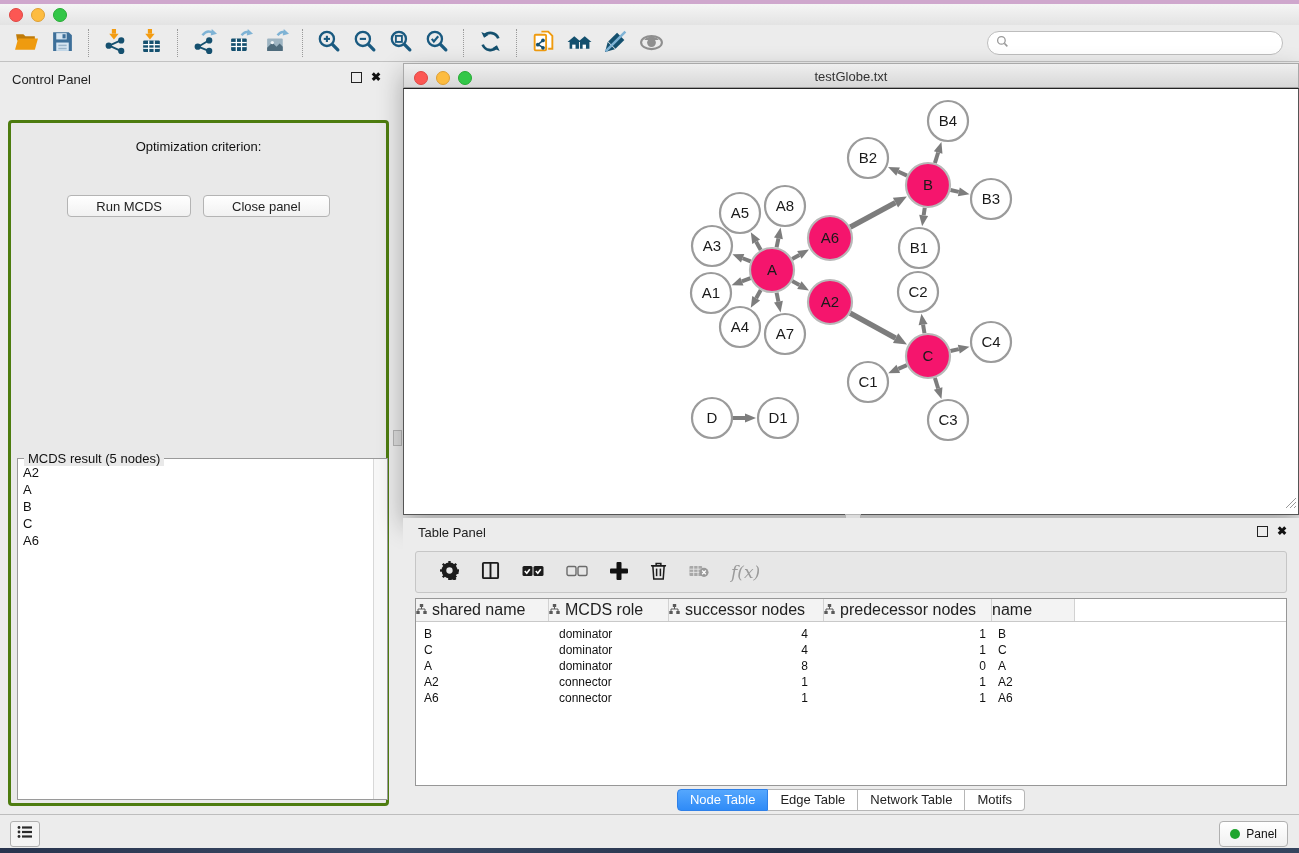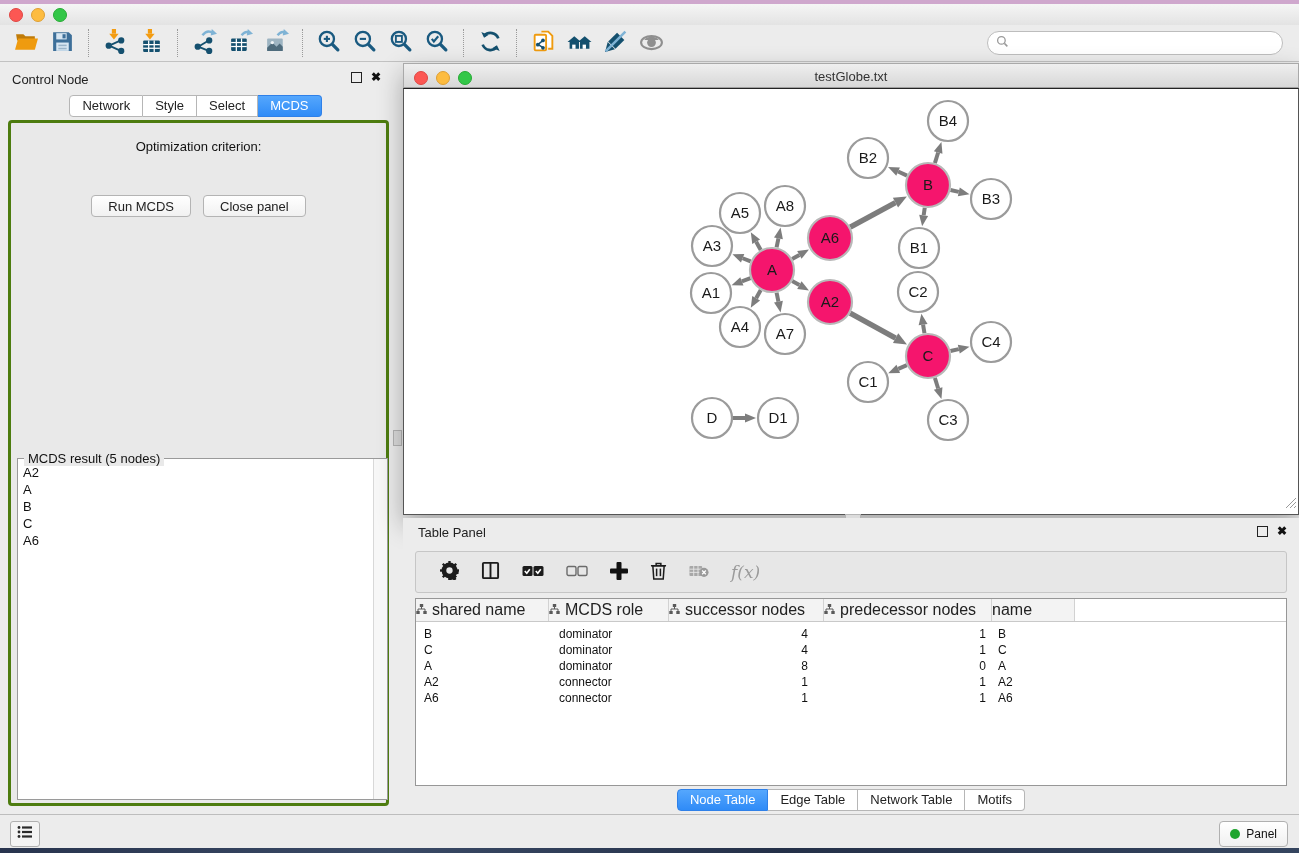--- a/index.html
+++ b/index.html
@@ -46,21 +46,21 @@
   .tab.active{background:linear-gradient(#55a7fd,#2f8bf7);color:#fff;border-color:#2f80e8;}
   #cp-box{position:absolute;left:8px;top:58px;width:375px;height:680px;
     border:3px solid #4d7c0f;border-radius:4px;background:#e9e9e9;}
   #opt-label{position:absolute;left:0;width:100%;top:16px;text-align:center;font-size:13px;color:#111;}
   #opt-select{position:absolute;left:35px;top:38px;width:312px;height:23px;background:#fff;
     border:1px solid #ababab;border-radius:4px;display:flex;align-items:center;box-sizing:border-box;}
   #opt-select .sel-text{flex:1;font-size:13px;color:#111;padding-left:8px;white-space:nowrap;}
   #opt-select .stepper{width:19px;height:21px;border-radius:0 3px 3px 0;
     background:linear-gradient(#6cb1fd,#3c8ef8);display:flex;align-items:center;justify-content:center;}
   #cp-buttons{position:absolute;left:0;top:72px;width:100%;display:flex;justify-content:center;gap:12px;}
-  .btn{height:22px;padding:0 16px;font-size:13px;color:#222;background:linear-gradient(#fff,#f1f1f1);
+  .btn{height:22px;padding:0 28px;font-size:13px;color:#222;background:linear-gradient(#fff,#f1f1f1);
     border:1px solid #b4b4b4;border-radius:4px;font-family:"Liberation Sans",sans-serif;}
   #result-group{position:absolute;left:6px;top:335px;width:369px;height:340px;
     border:1px solid #9a9a9a;background:#fff;}
   #result-legend{position:absolute;top:-8px;left:6px;background:#e9e9e9;padding:0 4px;
     font-size:13px;color:#111;}
   #result-list{position:absolute;left:0;top:5px;right:14px;bottom:0;overflow:hidden;}
   .result-item{font-size:13px;color:#111;padding:1px 0 1px 5px;line-height:15px;}
   #result-scroll{position:absolute;right:0;top:0;bottom:0;width:13px;background:#f7f7f7;
     border-left:1px solid #d8d8d8;}
   
@@ -284,32 +284,26 @@
       <span><svg width="13" height="13" viewBox="0 0 24 24" fill="none" stroke="#9a9a9a">
             <circle cx="10" cy="10" r="7" stroke-width="2.4"></circle>
             <line x1="15.5" y1="15.5" x2="21" y2="21" stroke-width="2.8"></line>
           </svg></span>
       <input type="text" value="" style="">
     </div>
   </div>
 
   <div id="control-panel">
     <div id="cp-header">
-      <span class="panel-title">Control Node</span>
+      <span class="panel-title">Control Panel</span>
       <span class="win-icons">
         <span class="float-ico"></span>
         <span class="close-ico">✖</span>
       </span>
     </div>
-    <div id="cp-tabs">
-        <div class="tab">Network</div>
-        <div class="tab">Style</div>
-        <div class="tab">Select</div>
-        <div class="tab active">MCDS</div>
-      </div>
     <div id="cp-box">
       <div id="opt-label">Optimization criterion:</div>
       <div id="cp-buttons">
         <button class="btn">Run MCDS</button>
         <button class="btn">Close panel</button>
       </div>
       <div id="result-group">
         <span id="result-legend">MCDS result (5 nodes)</span>
         <div id="result-list">
             <div class="result-item">A2</div>

